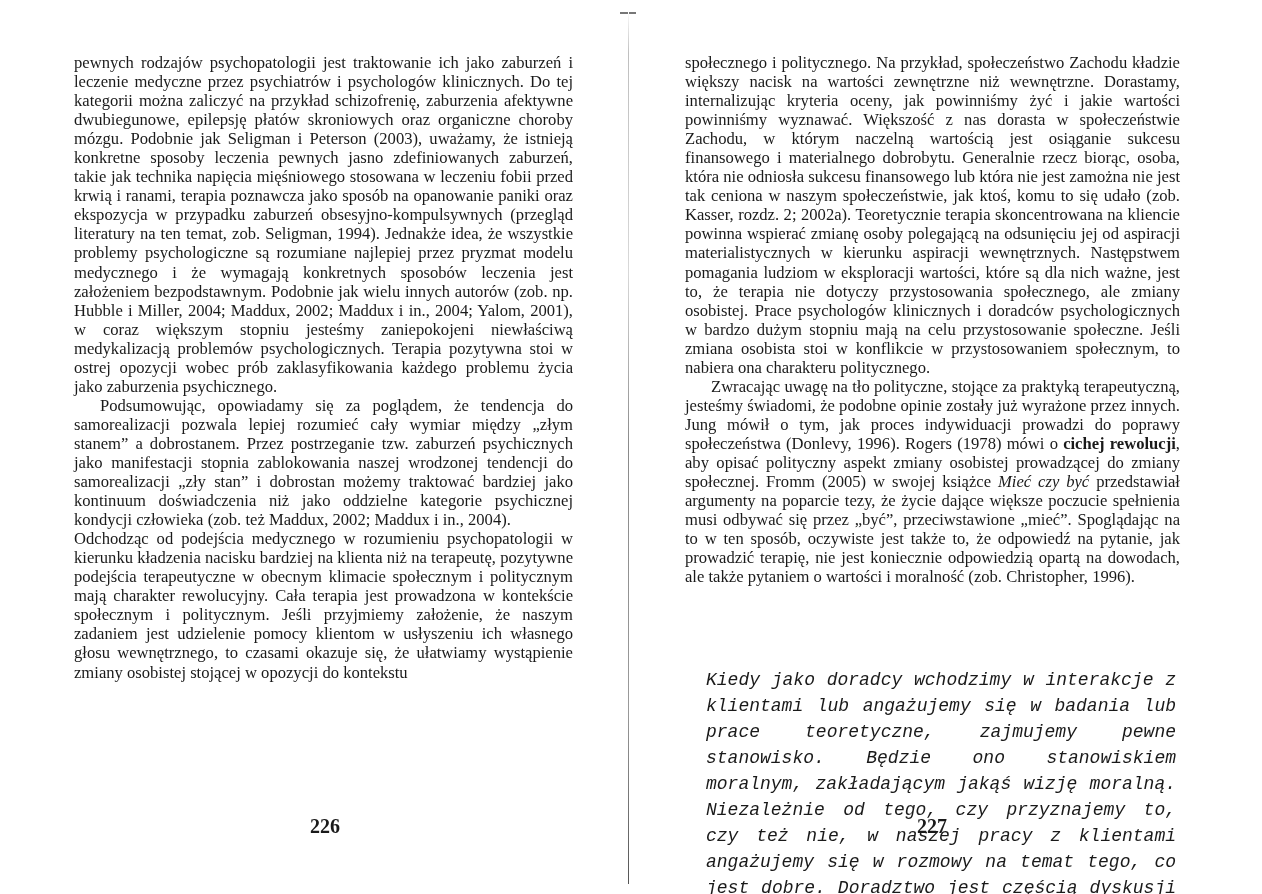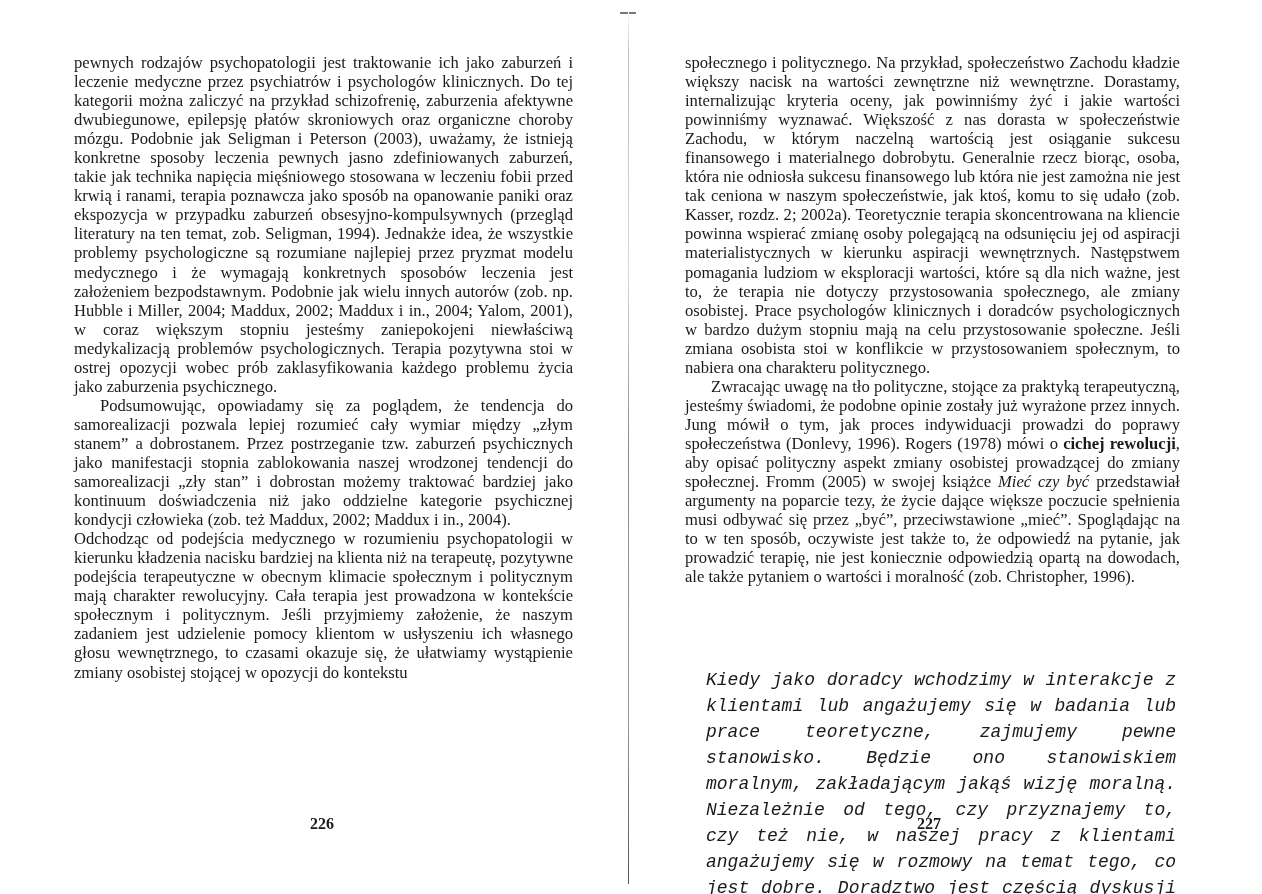--- a/index.html
+++ b/index.html
@@ -35,21 +35,21 @@
       font-size: 18px;
       line-height: 26px;
       text-align: justify;
     }
     .quote .cite { font-style: normal; }
     .page-number {
       position: absolute;
       top: 815px;
       font-family: "Liberation Serif", "DejaVu Serif", serif;
       font-weight: bold;
-      font-size: 16px;
+      font-size: 20px;
     }
     .pn-left { left: 310px; }
     .pn-right { left: 286px; }
     .gutter-line {
       position: absolute; left: 628px; top: 10px; width: 1px; height: 874px;
       background: linear-gradient(to bottom, #ffffff 0%, #bfbfbf 5%, #d8d8d8 30%, #8a8a8a 50%, #9a9a9a 80%, #555 100%);
     }
     .gutter-mark {
       position: absolute; left: 620px; top: 12px; width: 16px; height: 2px; background: #777;
     }

